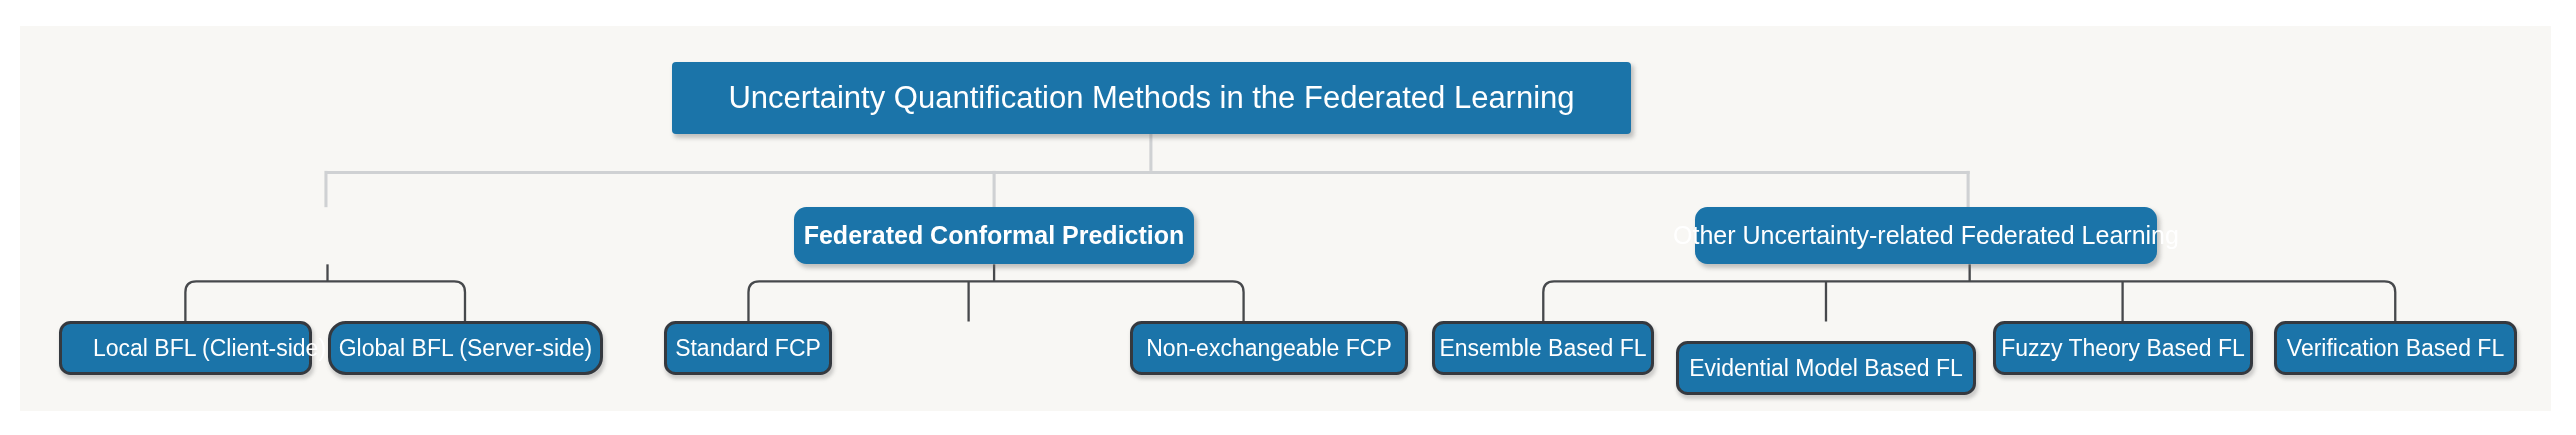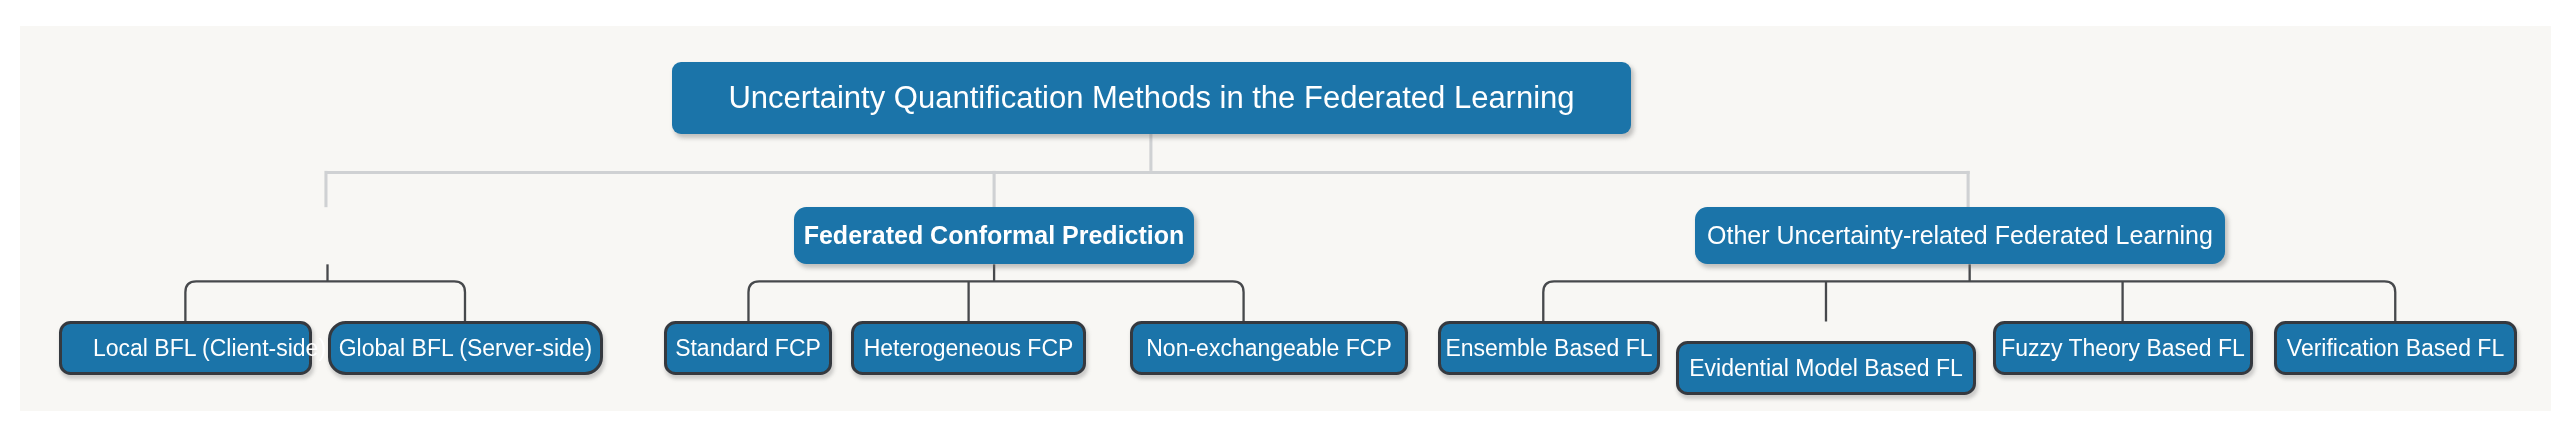--- a/index.html
+++ b/index.html
@@ -42,43 +42,43 @@
     justify-content: center;
     text-align: center;
     white-space: nowrap;
     box-sizing: border-box;
     box-shadow: 2.3px 3.9px 4.6px rgba(110,110,110,0.40);
   }
   .node-root {
     left: 672px; top: 62px;
     width: 959px; height: 72px;
     font-size: 31px;
-    border-radius: 9px;
+    border-radius: 4px;
   }
   .node-l2 {
     top: 207px; height: 57px;
     font-size: 25px;
     border-radius: 12.4px;
   }
   .node-l3 {
     top: 321px; height: 54px;
     font-size: 23px;
     border-radius: 11.6px;
     border: 3.1px solid #35393f;
     box-shadow: 1.5px 3.1px 3.9px rgba(120,120,120,0.35);
   }
   #n-bayesian     { left: 120px;  width: 414px; }
   #n-fcp          { left: 794px; width: 400px; font-weight: bold; }
-  #n-other        { left: 1695px; width: 530px; }
+  #n-other        { left: 1695px; width: 462px; }
   #n-local        { left: 59px;   width: 253px; padding-left: 48px; }
   #n-global       { left: 328px;  width: 275px; border-radius: 18px; }
   #n-standard     { left: 664px;  width: 168px; }
   #n-hetero       { left: 851px; width: 235px; }
   #n-nonexch      { left: 1130px; width: 278px; }
-  #n-ensemble     { left: 1432px; width: 222px; margin-left: 6px; }
+  #n-ensemble     { left: 1432px; width: 222px; }
   #n-evidential   { left: 1676px; width: 300px; margin-top: 20px; }
   #n-fuzzy        { left: 1993px; width: 260px; }
   #n-verification { left: 2274px; width: 243px; }
 </style>
 </head>
 <body>
 
 <div class="stage">
   <div class="panel"></div>
 
@@ -106,20 +106,19 @@
   </svg>
 
   <div class="node node-root">Uncertainty Quantification Methods in the Federated Learning</div>
 
   <div class="node node-l2" id="n-fcp">Federated Conformal Prediction</div>
   <div class="node node-l2" id="n-other">Other Uncertainty-related Federated Learning</div>
 
   <div class="node node-l3" id="n-local">Local BFL (Client-side)</div>
   <div class="node node-l3" id="n-global">Global BFL (Server-side)</div>
   <div class="node node-l3" id="n-standard">Standard FCP</div>
-  <div class="node node-l3" id="n-hetero">Heterogeneous FCP</div>
   <div class="node node-l3" id="n-nonexch">Non-exchangeable FCP</div>
   <div class="node node-l3" id="n-ensemble">Ensemble Based FL</div>
   <div class="node node-l3" id="n-evidential">Evidential Model Based FL</div>
   <div class="node node-l3" id="n-fuzzy">Fuzzy Theory Based FL</div>
   <div class="node node-l3" id="n-verification">Verification Based FL</div>
 </div>
 
 
 </body></html>

